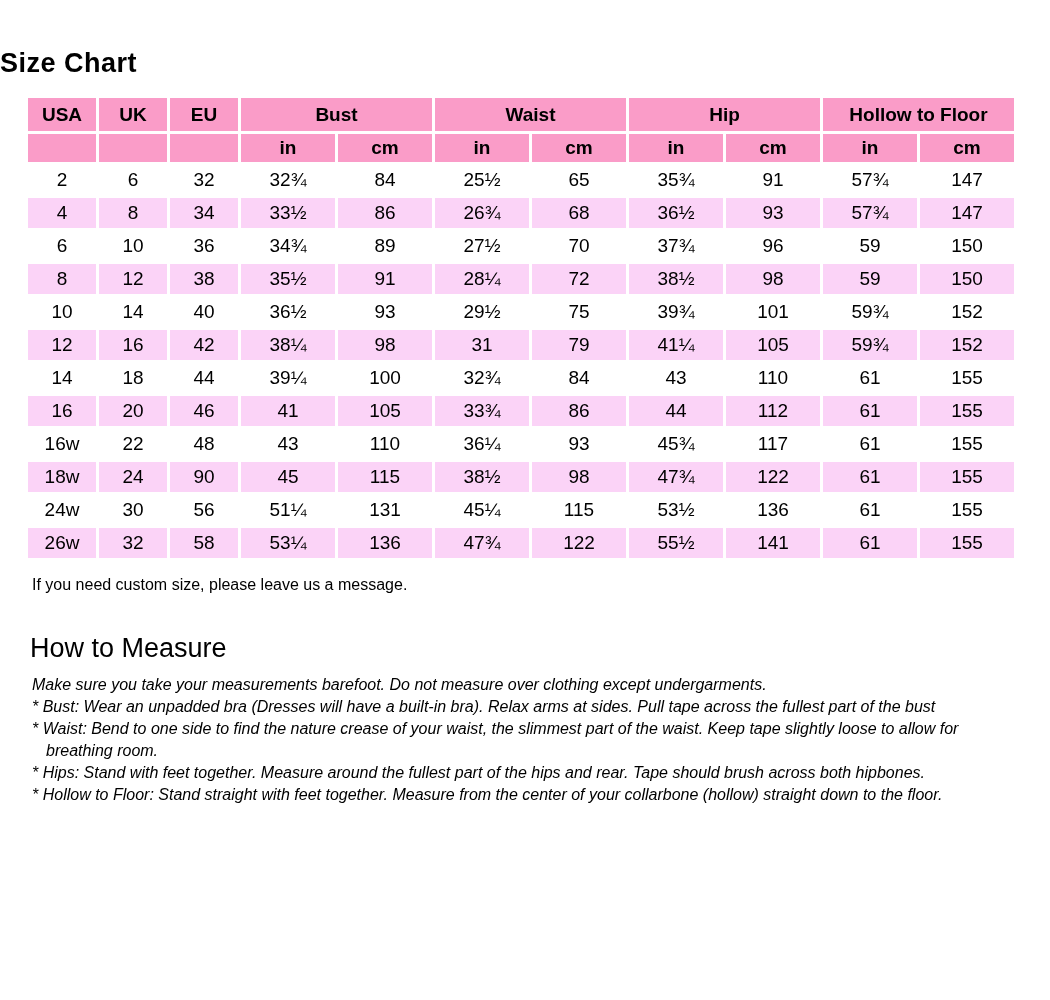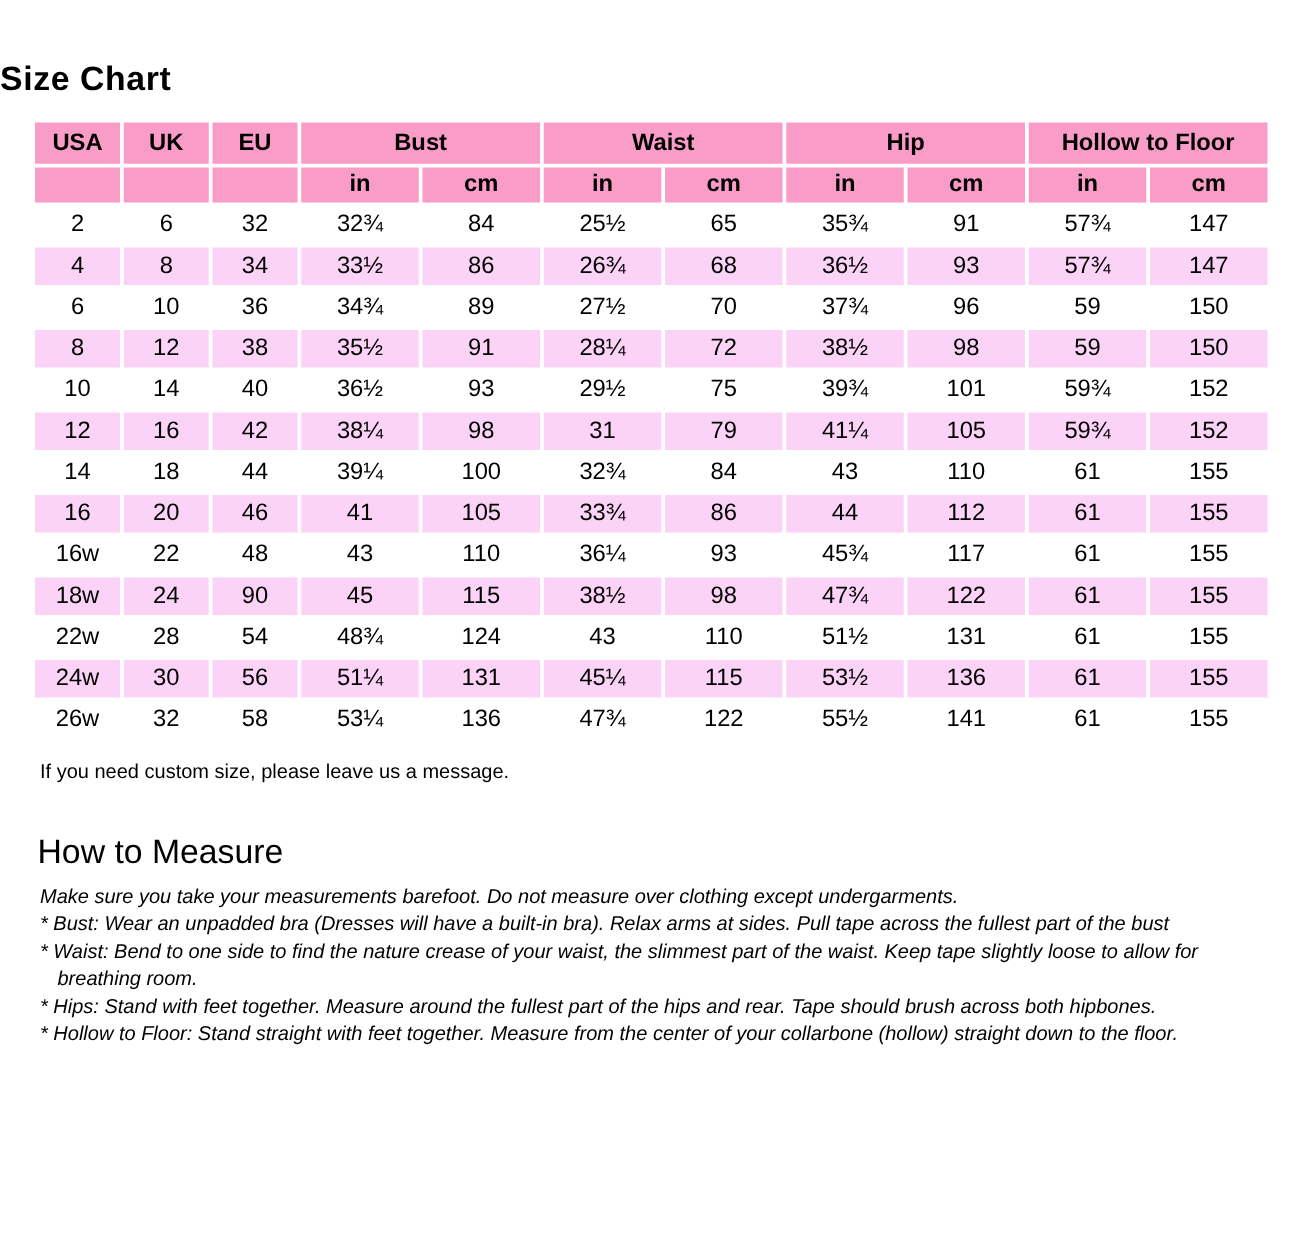--- a/index.html
+++ b/index.html
@@ -242,33 +242,20 @@
           <td>45</td>
           <td>115</td>
           <td>38½</td>
           <td>98</td>
           <td>47¾</td>
           <td>122</td>
           <td>61</td>
           <td>155</td>
         </tr>
         <tr>
-          <td>22w</td>
-          <td>28</td>
-          <td>54</td>
-          <td>48¾</td>
-          <td>124</td>
-          <td>43</td>
-          <td>110</td>
-          <td>51½</td>
-          <td>131</td>
-          <td>61</td>
-          <td>155</td>
-        </tr>
-        <tr>
           <td>24w</td>
           <td>30</td>
           <td>56</td>
           <td>51¼</td>
           <td>131</td>
           <td>45¼</td>
           <td>115</td>
           <td>53½</td>
           <td>136</td>
           <td>61</td>

